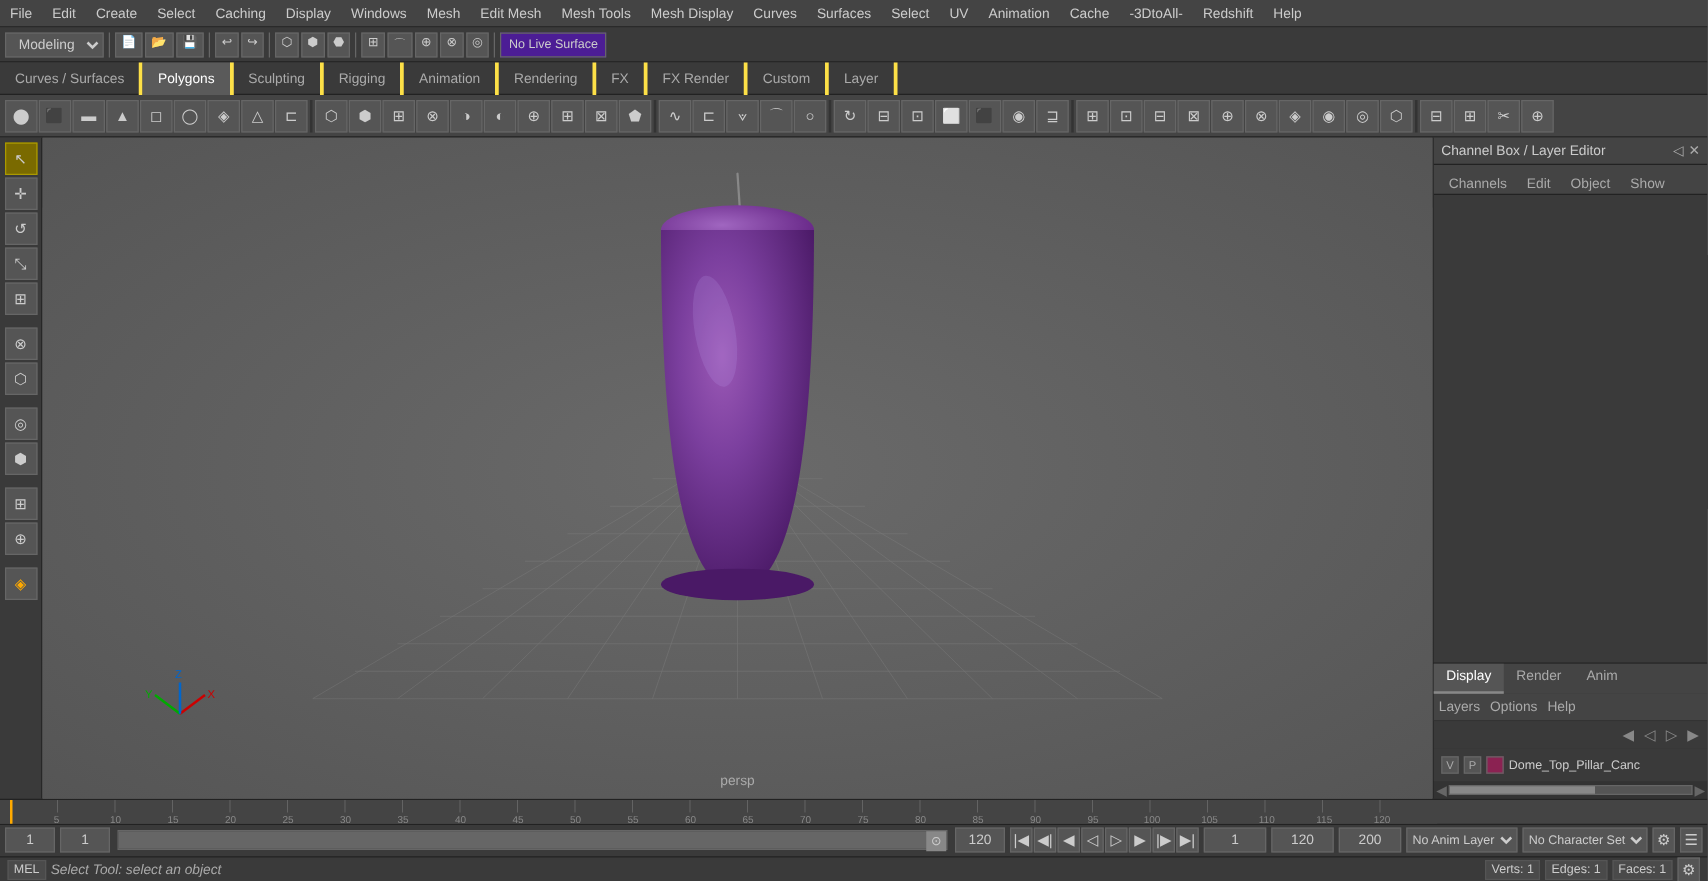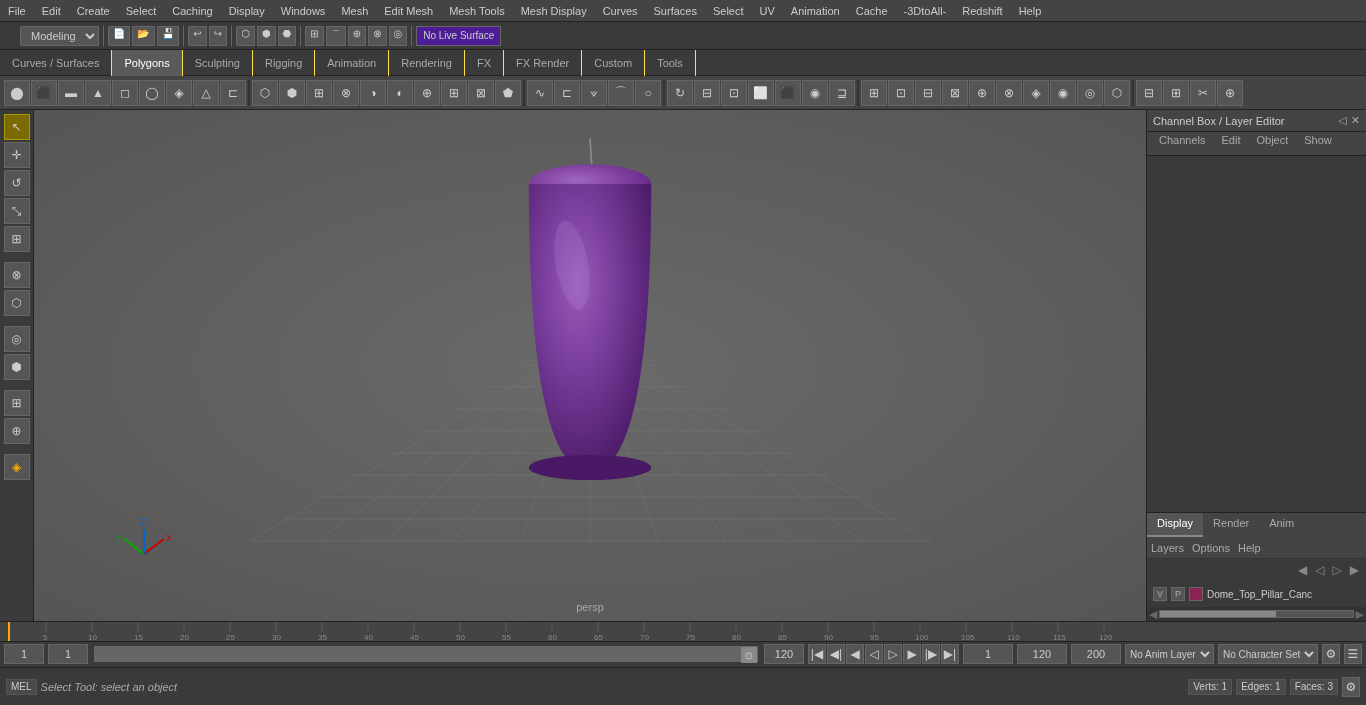--- a/index.html
+++ b/index.html
@@ -10,21 +10,21 @@
       width: 100%; height: 22px; background: #444444; display: flex; align-items: center;
       border-bottom: 1px solid #222;
     }
     .menu-item {
       padding: 2px 8px; cursor: pointer; font-size: 11px; color: #cccccc; white-space: nowrap;
     }
 
     
     #mode-bar {
       width: 100%; height: 28px; background: #3a3a3a; display: flex; align-items: center;
-      border-bottom: 1px solid #222; gap: 2px; padding: 0 20px;
+      border-bottom: 1px solid #222; gap: 2px; padding: 0 4px;
     }
     .mode-dropdown {
       background: #555; color: #ccc; border: 1px solid #666; padding: 2px 6px; font-size: 11px;
       height: 20px; cursor: pointer;
     }
     .mode-btn {
       background: #555; color: #ccc; border: 1px solid #666; padding: 1px 4px; font-size: 10px;
       height: 20px; cursor: pointer; white-space: nowrap;
     }
     .toolbar-sep { width: 1px; height: 20px; background: #666; margin: 0 2px; }
@@ -36,21 +36,21 @@
       background: #4c1d95; color: #ccc; border: 1px solid #666; padding: 1px 6px; font-size: 10px;
       height: 20px; cursor: pointer;
     }
 
     
     #tab-bar {
       width: 100%; height: 26px; background: #3a3a3a; display: flex; align-items: center;
       border-bottom: 1px solid #222;
     }
     .tab-item {
-      padding: 4px 12px; cursor: pointer; font-size: 11px; color: #aaa; border-right: 1px solid #fde047;
+      padding: 4px 12px; cursor: pointer; font-size: 11px; color: #aaa; border-right: 3px solid #fde047;
       height: 26px; display: flex; align-items: center;
     }
     .tab-item.active { background: #5a5a5a; color: #fff; }
 
     
     #icon-toolbar {
       width: 100%; height: 34px; background: #444; display: flex; align-items: center;
       border-bottom: 1px solid #222; padding: 0 4px; gap: 1px; flex-wrap: nowrap; overflow: hidden;
     }
     .icon-btn {
@@ -158,21 +158,21 @@
     #timeline-bar {
       height: 26px; background: #3a3a3a; display: flex; align-items: center; gap: 4px; padding: 0 4px;
     }
     .tl-field {
       background: #555; border: 1px solid #666; color: #ccc; font-size: 11px;
       width: 40px; height: 20px; text-align: center; padding: 0 2px;
     }
 
     
     #bottom-bar {
-      height: 38px; background: #3a3a3a; display: flex; align-items: center;
+      height: 20px; background: #3a3a3a; display: flex; align-items: center;
       border-top: 1px solid #222; gap: 4px; padding: 0 6px;
     }
     #mel-field {
       background: #555; border: 1px solid #666; color: #ccc; font-size: 11px;
       width: 250px; height: 18px; padding: 0 4px;
     }
     .status-field {
       background: #4a4a4a; border: 1px solid #555; color: #ccc; font-size: 10px;
       padding: 1px 4px; height: 16px; display: flex; align-items: center;
     }
@@ -192,21 +192,21 @@
     .vp2-field {
       background: #444; border: 1px solid #666; color: #ccc; font-size: 10px;
       height: 20px; width: 40px; text-align: center;
     }
     .gamma-select {
       background: #444; border: 1px solid #666; color: #ccc; font-size: 10px;
       height: 20px; cursor: pointer;
     }
 
     
-    #channel-header-area { height: 24px; background: #444; display: flex; align-items: flex-start;
+    #channel-header-area { height: 24px; background: #444; display: flex; align-items: flex-end;
       padding: 0 4px; border-bottom: 1px solid #222; }
     .ch-header-item { font-size: 11px; color: #aaa; padding: 2px 8px; cursor: pointer; }
 
     
     #empty-channel { flex: 1; background: #3a3a3a; }
 
     
     .anim-dropdown {
       background: #555; border: 1px solid #666; color: #ccc; font-size: 10px;
       height: 20px; cursor: pointer; min-width: 80px;
@@ -288,21 +288,21 @@
   <div id="tab-bar">
     <div class="tab-item">Curves / Surfaces</div>
     <div class="tab-item active">Polygons</div>
     <div class="tab-item">Sculpting</div>
     <div class="tab-item">Rigging</div>
     <div class="tab-item">Animation</div>
     <div class="tab-item">Rendering</div>
     <div class="tab-item">FX</div>
     <div class="tab-item">FX Render</div>
     <div class="tab-item">Custom</div>
-    <div class="tab-item">Tools</div>
+    <div class="tab-item">Layer</div>
   </div>
 
   <div id="icon-toolbar">
 
     <div class="icon-btn" title="Sphere">⬤</div>
     <div class="icon-btn" title="Cube">⬛</div>
     <div class="icon-btn" title="Cylinder">▬</div>
     <div class="icon-btn" title="Cone">▲</div>
     <div class="icon-btn" title="Plane">◻</div>
     <div class="icon-btn" title="Torus">◯</div>
@@ -657,17 +657,17 @@
     </div>
   </div>
 
   <div id="bottom-bar">
     <div class="status-field">MEL</div>
     <div style="flex:1;">
       <span style="color:#aaa;font-size:11px;font-style:italic;">Select Tool: select an object</span>
     </div>
     <div class="status-field">Verts: 1</div>
     <div class="status-field">Edges: 1</div>
-    <div class="status-field">Faces: 3</div>
+    <div class="status-field">Faces: 1</div>
     <div class="playback-btn">⚙</div>
   </div>
 
 </div>
 
 </body></html>

